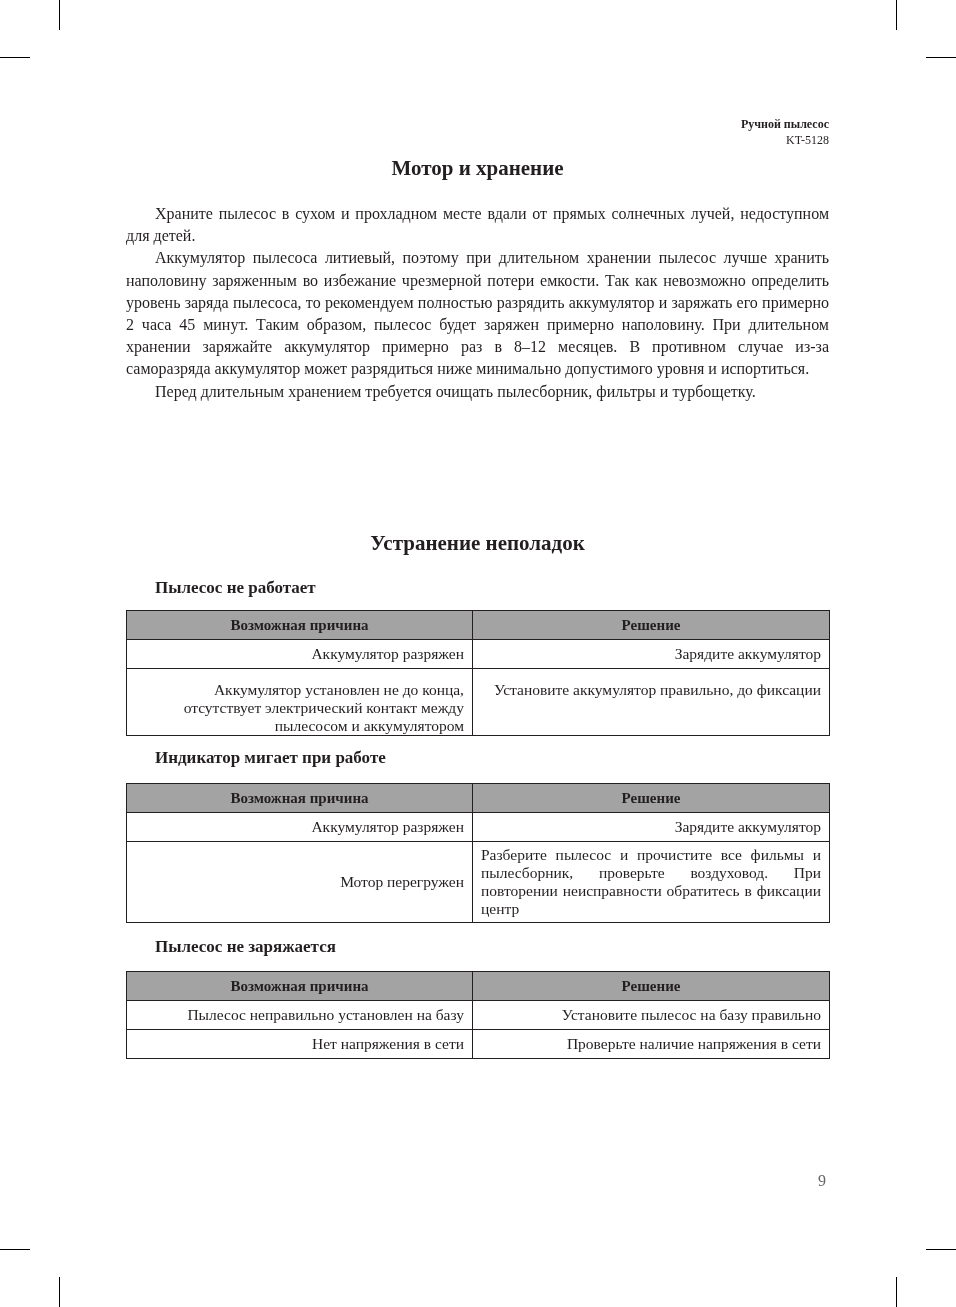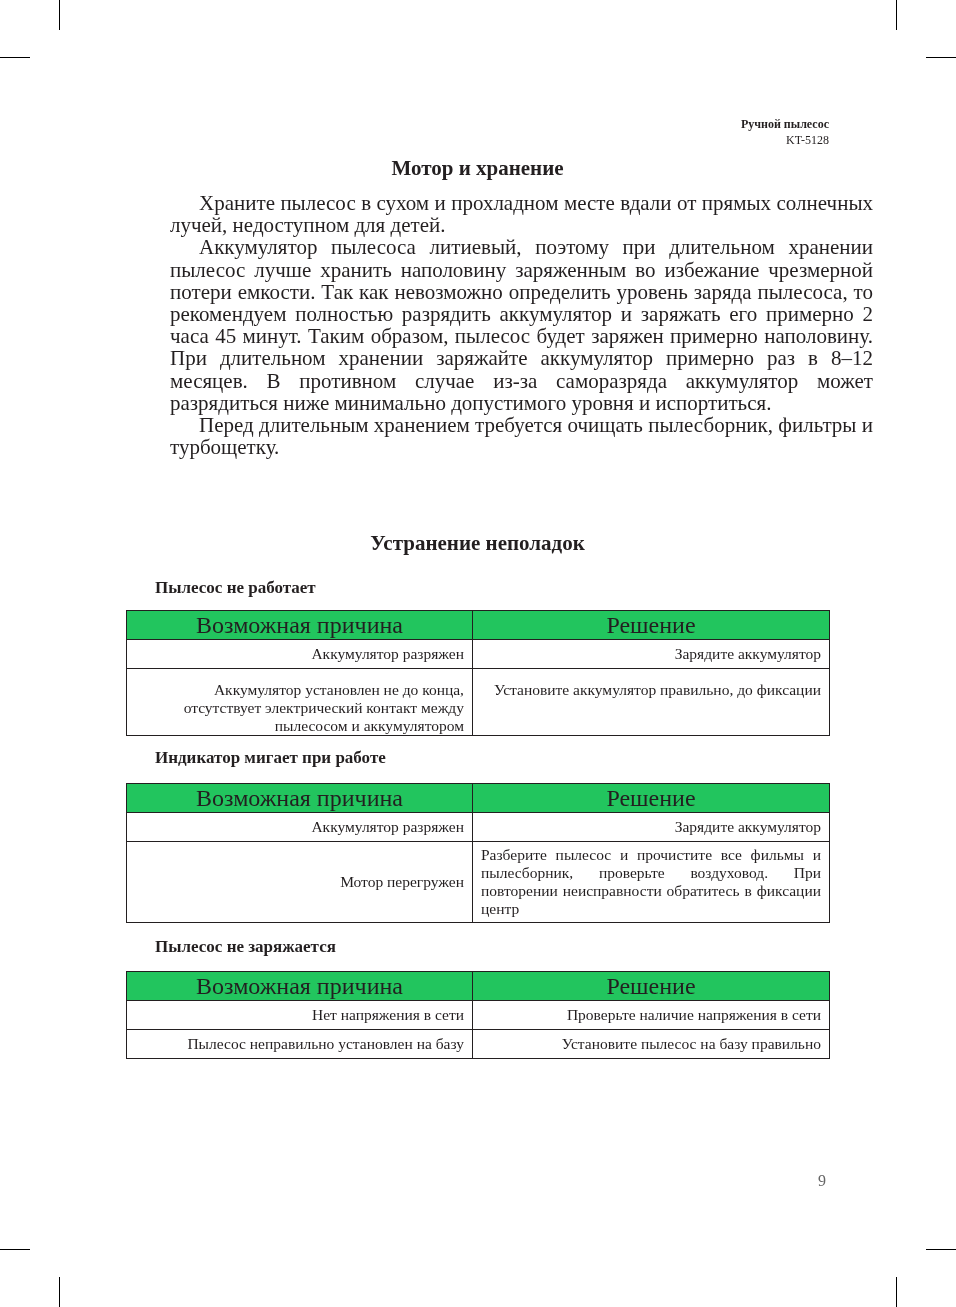--- a/index.html
+++ b/index.html
@@ -4,28 +4,28 @@
 <style>
   html, body { margin:0; padding:0; background:#ffffff; }
   body { width:956px; height:1307px; position:relative; overflow:hidden;
          font-family:"Liberation Serif", "DejaVu Serif", serif; color:#231f20; }
   .crop { position:absolute; background:#000; }
   .hdr { position:absolute; right:127px; top:116px; text-align:right;
          font-size:12px; line-height:16px; }
   .hdr .t1 { font-weight:bold; }
   .h1 { position:absolute; left:126px; width:703px; text-align:center;
         font-weight:bold; font-size:21px; }
-  .body-text { position:absolute; left:126px; width:703px; top:192px;
-               font-size:21px; line-height:22.2px; text-align:justify;margin-left:44px; }
+  .body-text { position:absolute; left:126px; width:703px; top:203px;
+               font-size:16px; line-height:22.2px; text-align:justify; }
   .body-text p { margin:0; text-indent:29px; }
   .h2 { position:absolute; left:155px; font-weight:bold; font-size:17px; }
   table.tr { position:absolute; left:126px; width:704px; border-collapse:collapse;
              font-size:15.5px; line-height:18px; }
   table.tr td, table.tr th { border:1px solid #231f20; padding:0 8px; vertical-align:middle; }
-  table.tr th { background:#22c55e; font-weight:normal; font-size:24px; height:28px;
+  table.tr th { background:#a3a3a3; font-weight:bold; font-size:15px; height:28px;
                 text-align:center; }
   table.tr td.c1 { width:329px; }
   table.tr td { height:28px; text-align:right; }
   table.tr td.top { vertical-align:top; padding-top:12px; }
   table.tr td.just { text-align:justify; }
   .pagenum { position:absolute; left:818px; top:1172px; font-size:16px; color:#666; }
 </style>
 </head>
 <body>
 
@@ -89,23 +89,23 @@
   </table>
 
 <div class="h2" style="top:937px;">Пылесос не заряжается</div>
 <table class="tr" style="top:971px;">
   <tbody>
       <tr>
     <th>Возможная причина</th>
     <th>Решение</th>
   </tr>
   <tr>
+    <td class="c1">Пылесос неправильно установлен на базу</td>
+    <td>Установите пылесос на базу правильно</td>
+  </tr>
+  <tr>
     <td class="c1">Нет напряжения в сети</td>
     <td>Проверьте наличие напряжения в сети</td>
-  </tr>
-  <tr>
-    <td class="c1">Пылесос неправильно установлен на базу</td>
-    <td>Установите пылесос на базу правильно</td>
   </tr>
 </tbody>
   </table>
 
 <div class="pagenum">9</div>
 
 </body></html>

